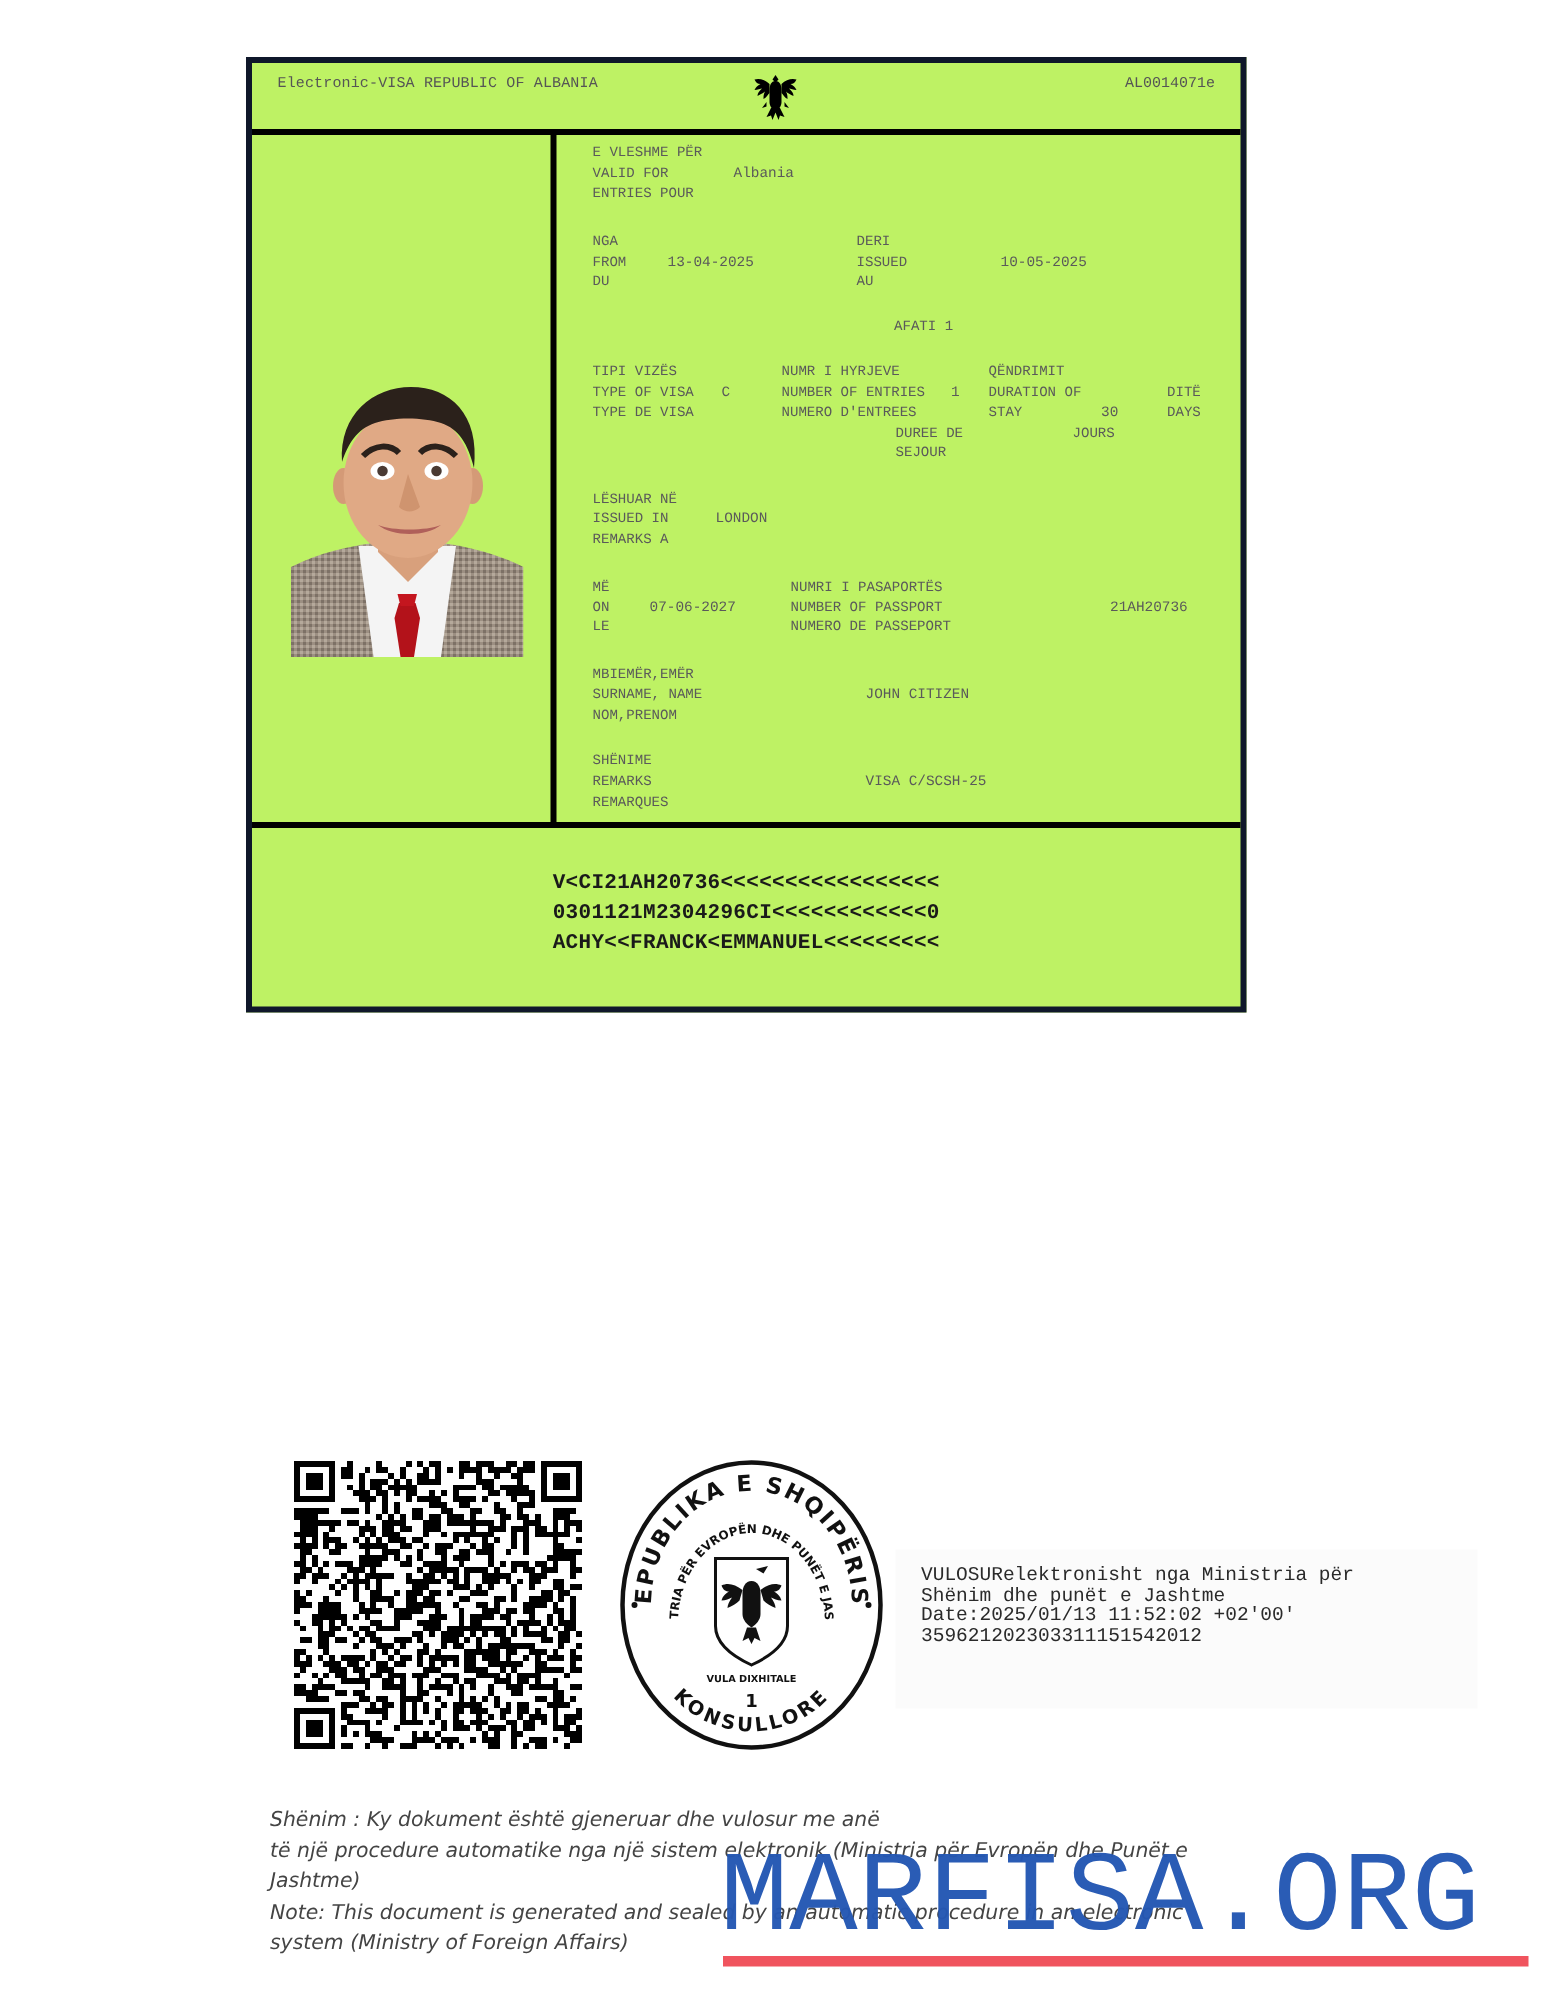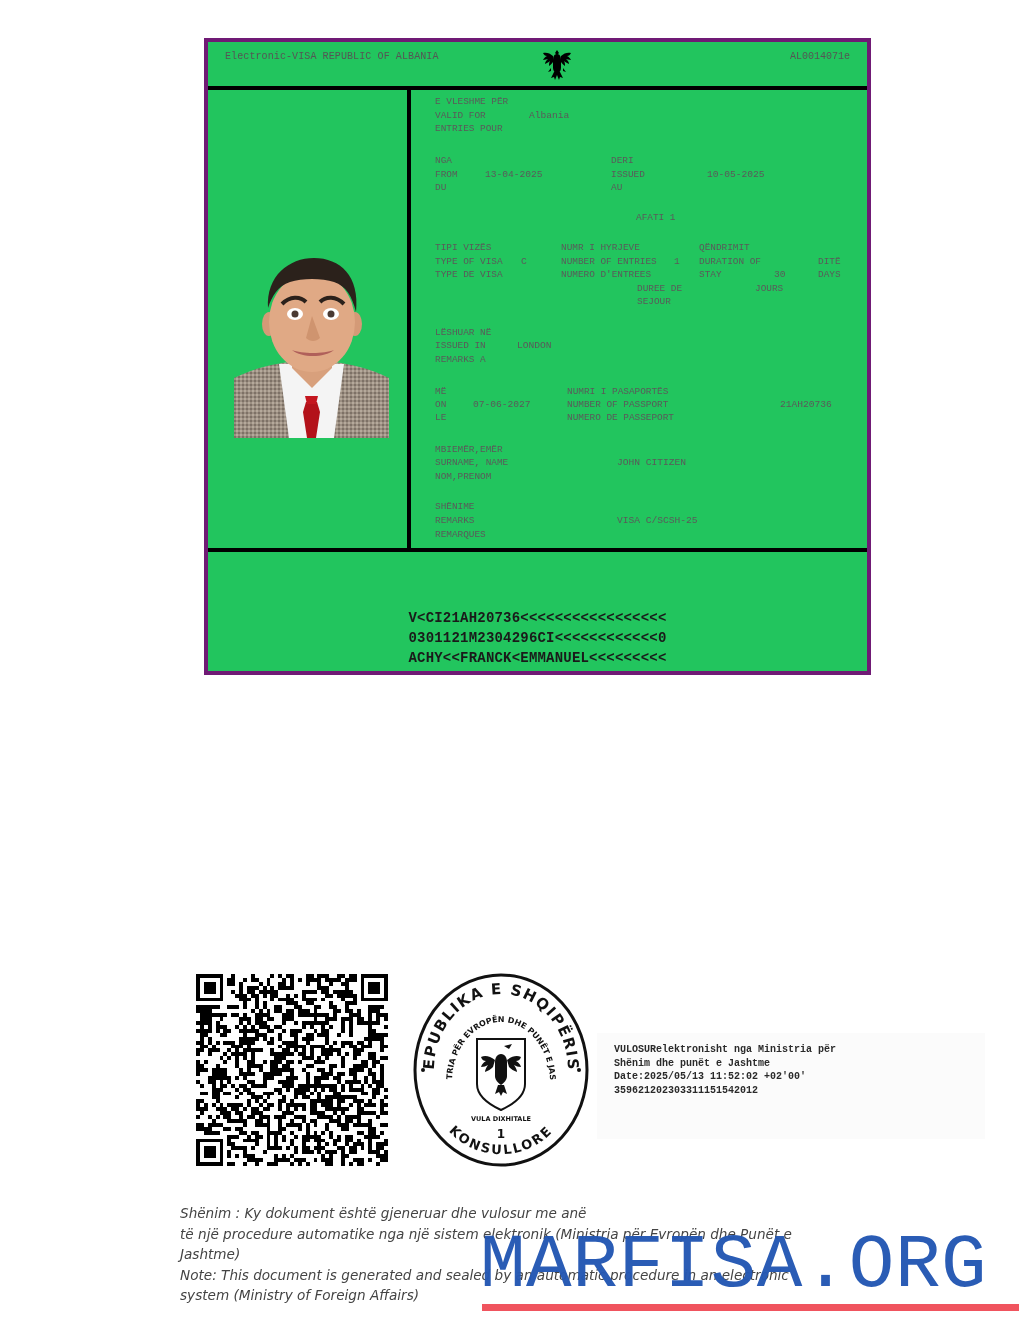--- a/index.html
+++ b/index.html
@@ -1,38 +1,38 @@
 <!DOCTYPE html>
 <html><head>
 <meta charset="utf-8">
 <style>
   * { box-sizing: border-box; margin: 0; padding: 0; }
   html, body { width: 1032px; height: 1344px; background: #ffffff; overflow: hidden; }
   body { position: relative; font-family: "Liberation Mono", monospace; color: #555; }
 
-  .visa { position: absolute; left: 164px; top: 38px; width: 667px; height: 637px; border: 4px solid #701a75; background: #22c55e; margin-left: 40px; }
+  .visa { position: absolute; left: 164px; top: 38px; width: 667px; height: 637px; border: 4px solid #0f172a; background: #bef264; }
   .hdr { position: absolute; left: 0; top: 0; width: 659px; height: 48px; border-bottom: 4px solid #000; }
   .hdr-title { position: absolute; left: 17px; top: 9px; font-size: 10px; color: #555; letter-spacing: 0.1px; }
   .hdr-num { position: absolute; right: 17px; top: 9px; font-size: 10px; color: #555; }
   .eagle { position: absolute; left: 333px; top: 4px; width: 32px; height: 36px; }
 
   .photo-col { position: absolute; left: 0; top: 48px; width: 203px; height: 458px; border-right: 4px solid #000; }
   .photo { position: absolute; left: 26px; top: 166px; width: 155px; height: 182px; }
 
   .fields { position: absolute; left: 207px; top: 48px; width: 452px; height: 458px; }
   .t { position: absolute; font-size: 9.4px; line-height: 12px; color: #5a5a5a; white-space: pre; }
   .v { position: absolute; font-size: 9.6px; line-height: 12px; color: #5a5a5a; white-space: pre; }
 
   .mrz-box { position: absolute; left: 0; top: 506px; width: 659px; height: 123px; border-top: 4px solid #000; }
-  .mrz { position: absolute; left: 0; width: 659px; top: 56px; text-align: center; font-family: "Liberation Mono", monospace; font-weight: bold; font-size: 14px; line-height: 20px; color: #1a1a1a; letter-spacing: 0.2px; }
+  .mrz { position: absolute; left: 0; width: 659px; top: 27px; text-align: center; font-family: "Liberation Mono", monospace; font-weight: bold; font-size: 14px; line-height: 20px; color: #1a1a1a; letter-spacing: 0.2px; }
 
   .qr { position: absolute; left: 196px; top: 971px; width: 192px; height: 198px; }
   .seal { position: absolute; left: 412px; top: 972px; width: 178px; height: 196px; }
   .sig { position: absolute; left: 597px; top: 1033px; width: 388px; height: 106px; background: #fbfbfb; }
-  .sig-line { font-family: "Liberation Mono", monospace; font-weight: bold; font-size: 10px; line-height: 13.5px; color: #2a2a2a; padding-left: 17px; white-space: pre; }
+  .sig-line { font-family: "Liberation Mono", monospace; font-weight: normal; font-size: 13px; line-height: 13.5px; color: #2a2a2a; padding-left: 17px; white-space: pre; }
   .sig-lines { position: absolute; top: 10px; left: 0; }
 
   .note { position: absolute; left: 180px; top: 1203px; width: 650px; font-family: "DejaVu Sans", sans-serif; font-style: italic; font-size: 13.6px; line-height: 20.5px; color: #444; }
   .note div { white-space: nowrap; }
 
   .wm { position: absolute; left: 480px; top: 1226px; font-family: Liberation Mono, monospace; font-size: 76px; line-height: 80px; color: #2457b3; letter-spacing: 0.5px; font-weight: normal; opacity: 0.97; }
   .wm-bar { position: absolute; left: 482px; top: 1304px; width: 537px; height: 7px; background: #f0545e; }
 </style>
 </head>
 <body>
@@ -1333,21 +1333,21 @@
     <path d="M86 113 l-3 9 l4 -2 l2 4 l2 -4 l4 2 l-3 -9z"></path>
   </g>
   <text x="89" y="149" text-anchor="middle" font-family="DejaVu Sans, sans-serif" font-size="6.5" font-weight="bold" fill="#111">VULA DIXHITALE</text>
   <text x="89" y="166" text-anchor="middle" font-family="DejaVu Sans, sans-serif" font-size="12" font-weight="bold" fill="#111">1</text>
 </svg>
 
 <div class="sig">
   <div class="sig-lines">
     <div class="sig-line">VULOSURelektronisht nga Ministria për</div>
     <div class="sig-line">Shënim dhe punët e Jashtme</div>
-    <div class="sig-line">Date:2025/05/13 11:52:02 +02'00'</div>
+    <div class="sig-line">Date:2025/01/13 11:52:02 +02'00'</div>
     <div class="sig-line">359621202303311151542012</div>
   </div>
 </div>
 
 <div class="note">
   <div>Shënim : Ky dokument është gjeneruar dhe vulosur me anë</div>
   <div>të një procedure automatike nga një sistem elektronik (Ministria për Evropën dhe Punët e</div>
   <div>Jashtme)</div>
   <div>Note: This document is generated and sealed by an automatic procedure in an electronic</div>
   <div>system (Ministry of Foreign Affairs)</div>

